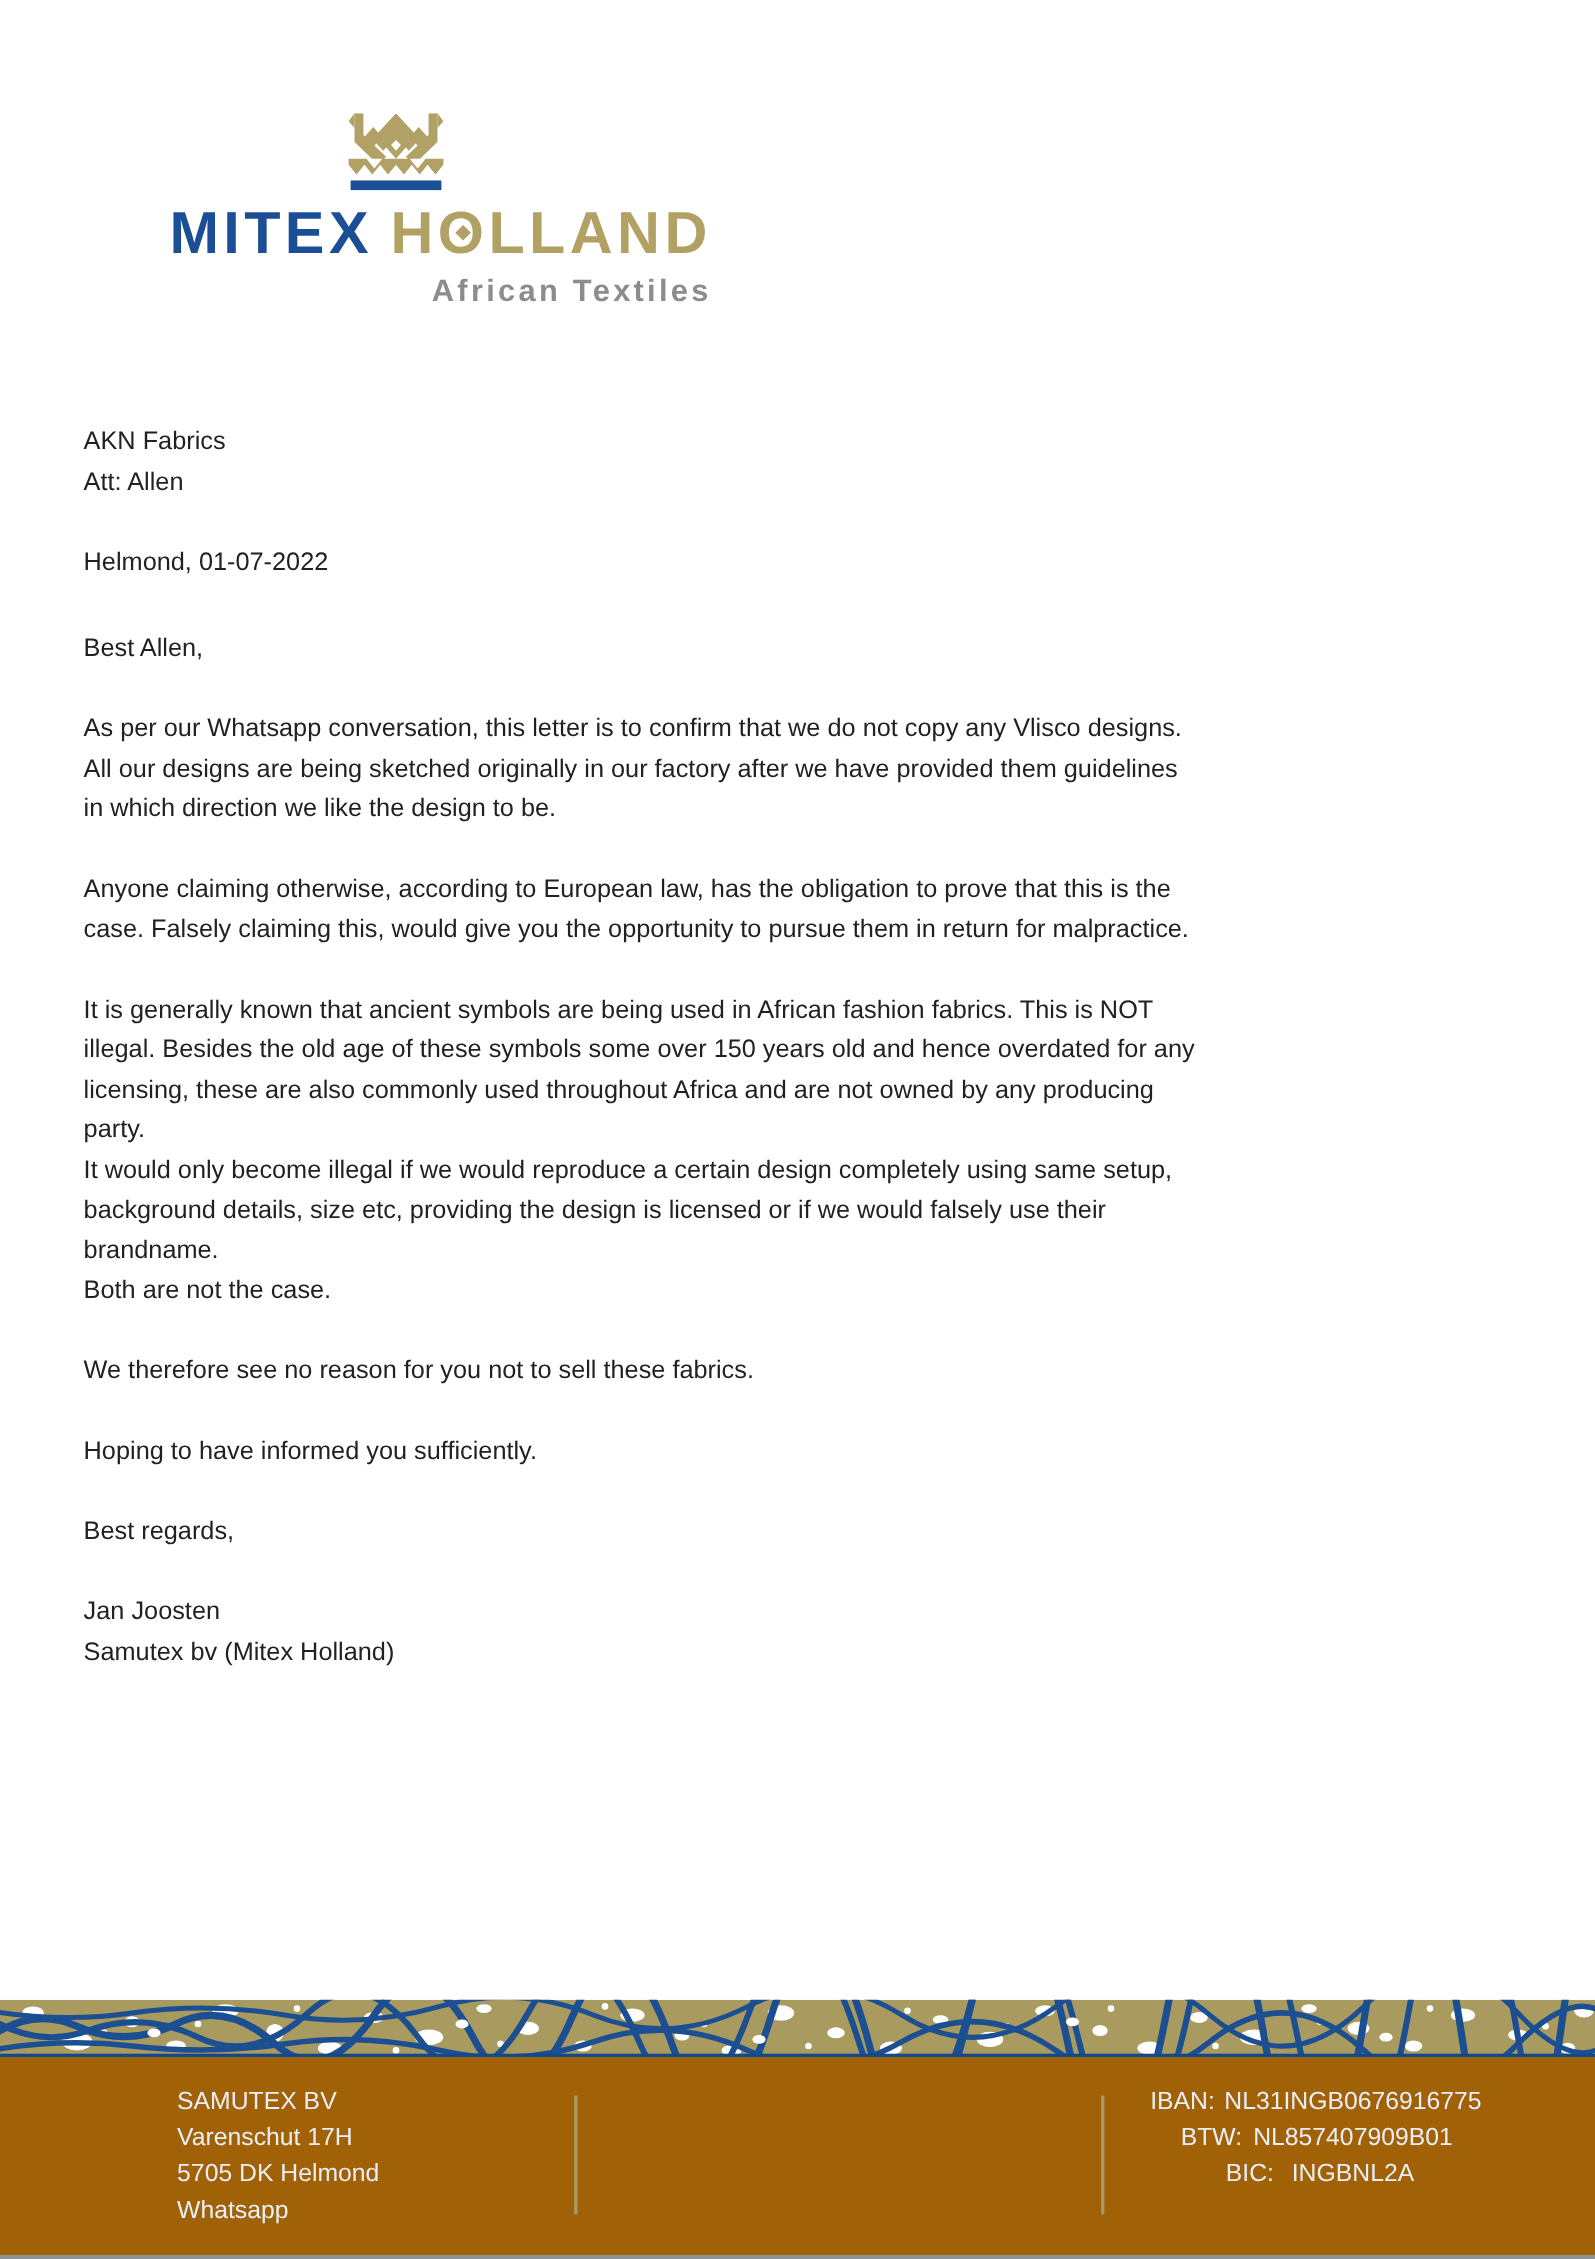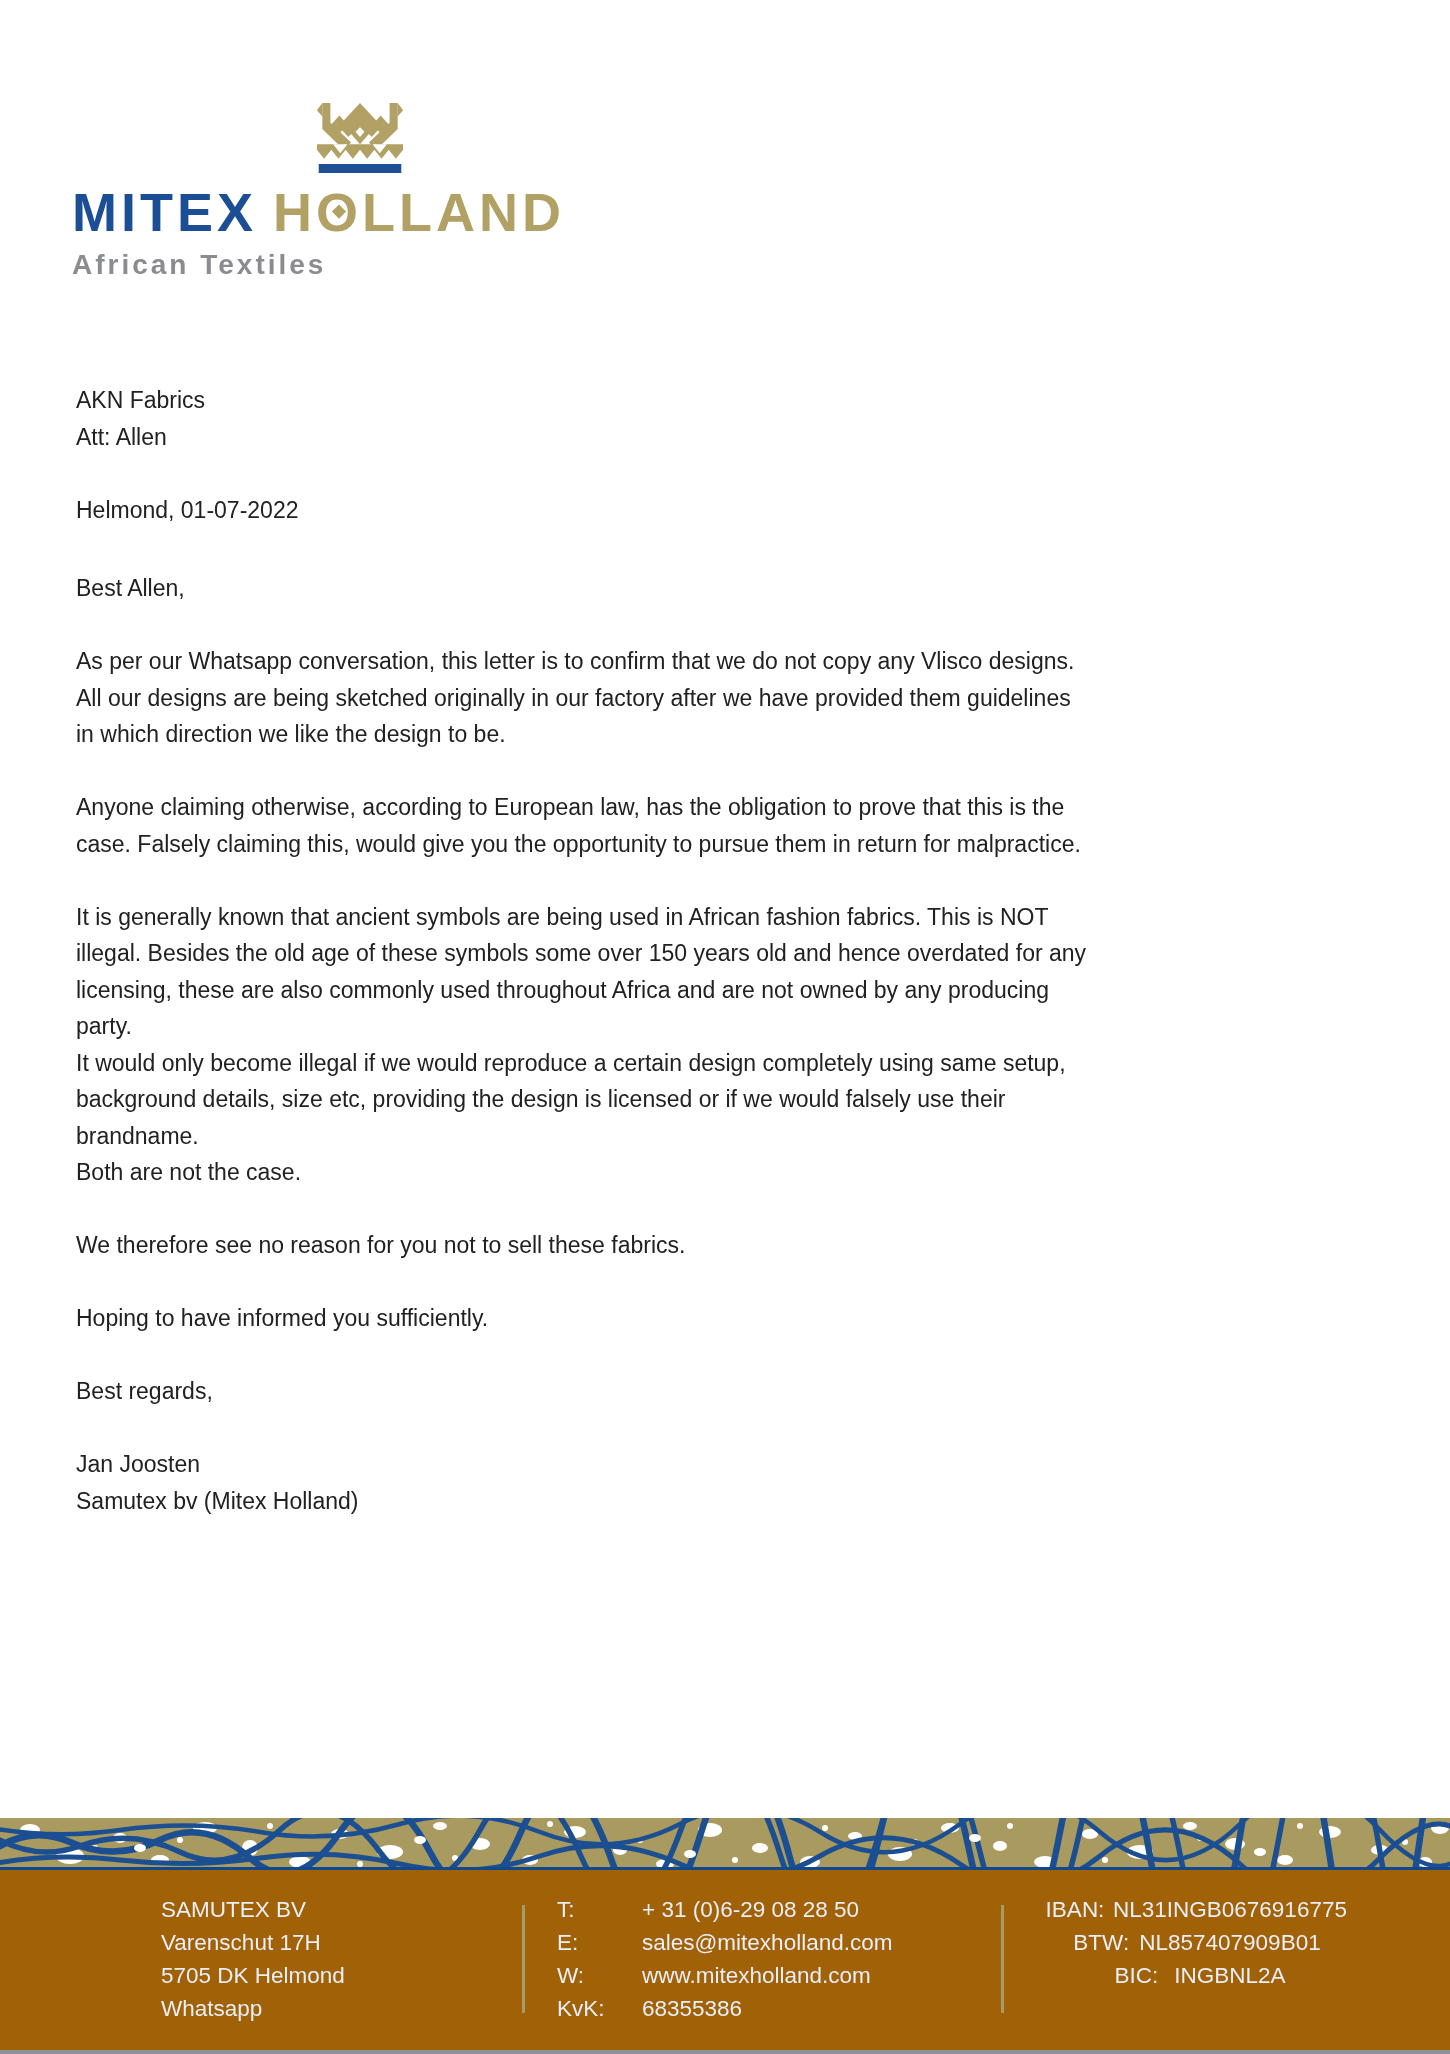--- a/index.html
+++ b/index.html
@@ -1,20 +1,20 @@
 <!DOCTYPE html>
 <html><head>
 <meta charset="utf-8">
 <style>
   html,body{margin:0;padding:0;background:#e9e9e9;}
   .page{position:relative;width:1450px;height:2054px;background:#ffffff;overflow:hidden;
         font-family:"Liberation Sans",sans-serif;margin:0 auto;}
 
   
-  .logo{position:absolute;top:103px;left:72px;width:575px;text-align:left;}
+  .logo{position:absolute;top:103px;left:72px;width:575px;text-align:right;}
   .crown{display:block;margin:0 auto 12px;}
   .brand{font-size:54px;font-weight:700;letter-spacing:4px;line-height:1;white-space:nowrap;}
   .brand-w1{color:#1c4e96;margin-right:16px;}
   .brand-w2{color:#b2a164;}
   .o-wrap{position:relative;display:inline-block;}
   .o-wrap::after{content:"";position:absolute;left:50%;top:50%;width:10px;height:10px;
                  background:#b2a164;transform:translate(-50%,-54%) rotate(45deg);}
   .tagline{margin-top:10px;font-size:28px;font-weight:700;letter-spacing:3px;color:#8a8c8f;}
 
   
@@ -163,26 +163,20 @@
   <footer class="footer-bar">
     <div class="f-company">
       <div>SAMUTEX BV</div>
       <div>Varenschut 17H</div>
       <div>5705 DK Helmond</div>
       <div>Whatsapp</div>
     </div>
 
     <div class="f-div f-div1"></div>
 
-    <div class="f-contact">
-      <div><span class="f-label">T:</span><span>+ 31 (0)6-29 08 28 50</span></div>
-      <div><span class="f-label">E:</span><span>sales@mitexholland.com</span></div>
-      <div><span class="f-label">W:</span><span>www.mitexholland.com</span></div>
-      <div><span class="f-label">KvK:</span><span>68355386</span></div>
-    </div>
 
     <div class="f-div f-div2"></div>
 
     <div class="f-bank">
       <div><span class="f-label">IBAN:</span><span>NL31INGB0676916775</span></div>
       <div><span class="f-label">BTW:</span><span>NL857407909B01</span></div>
       <div><span class="f-label">BIC:</span><span>INGBNL2A</span></div>
     </div>
 
     <div class="bottom-edge"></div>

